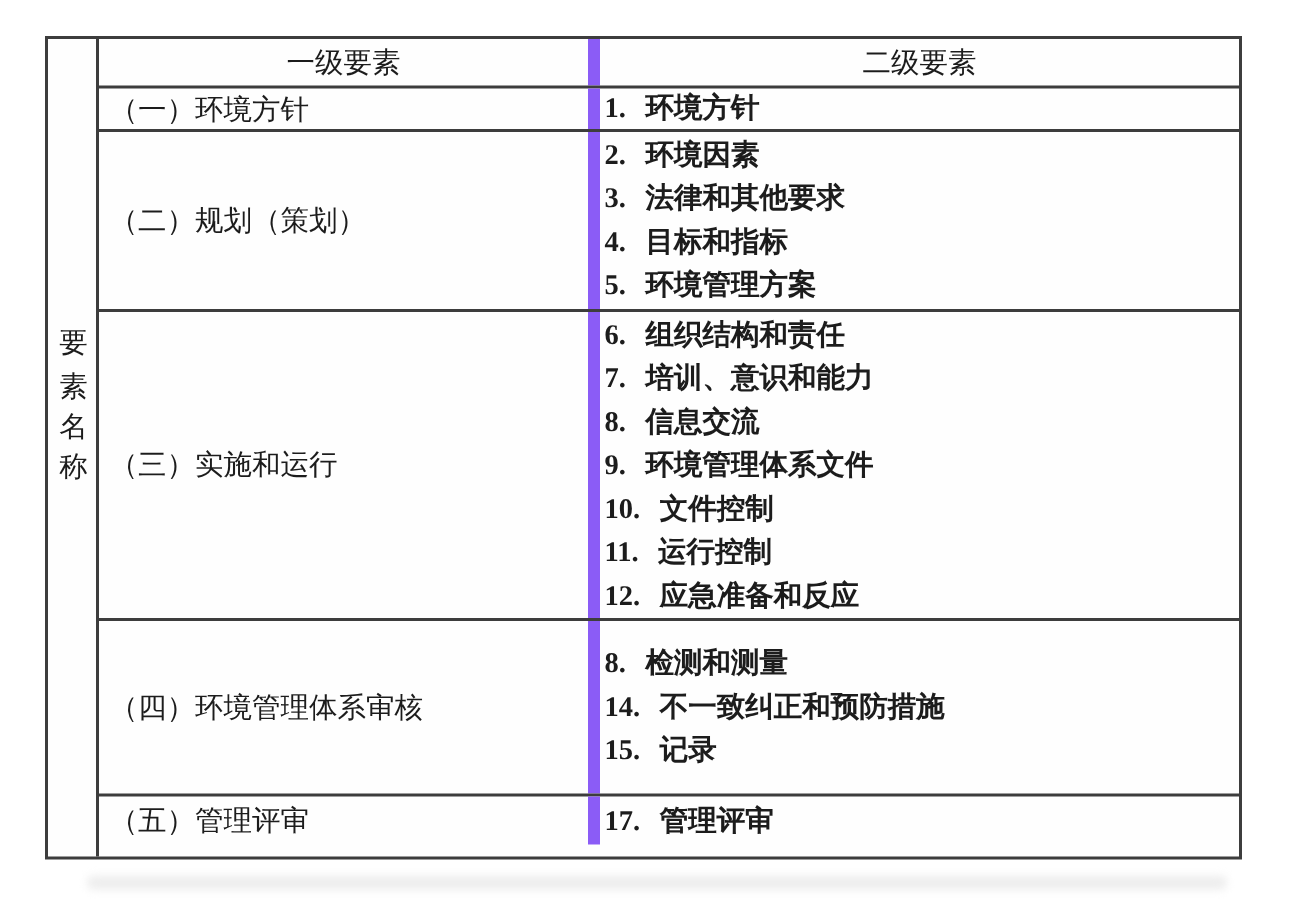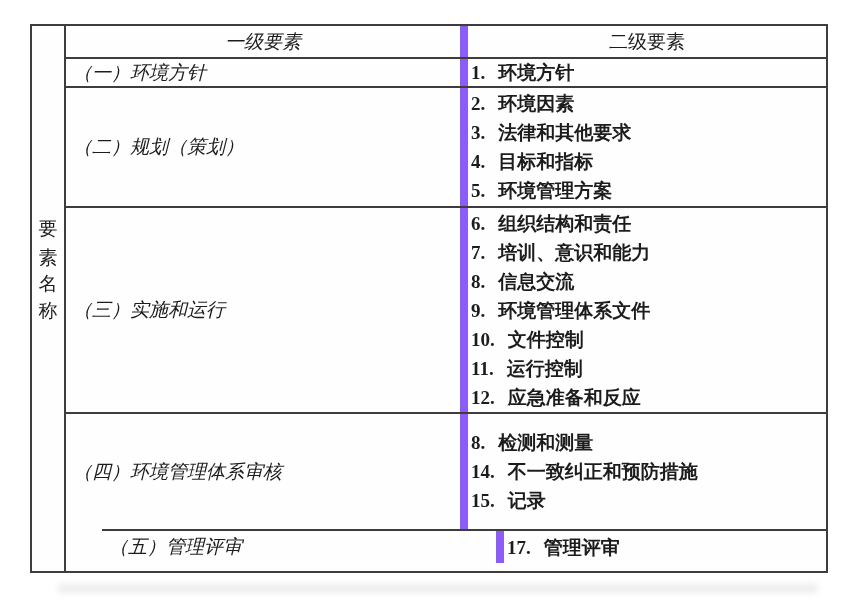--- a/index.html
+++ b/index.html
@@ -51,27 +51,26 @@
     flex-direction: column;
   }
   .row {
     display: flex;
     box-sizing: border-box;
   }
   .row + .row {
     border-top: 2px solid #3d3d3d;
   }
   .c1 {
-    width: 394px;
+    width: 326px;
     flex: none;
     box-sizing: border-box;
     display: flex;
     align-items: center;
     padding-left: 7px;
-    font-style: italic;
   }
   .c2 {
     flex: 1;
     border-left: 8px solid #8b5cf6;
     box-sizing: border-box;
     display: flex;
     flex-direction: column;
     justify-content: center;
     padding-left: 3px;
   }
@@ -79,21 +78,21 @@
   .hrow .c1, .hrow .c2 {
     justify-content: center;
     align-items: center;
     padding: 0;
     text-align: center;
   }
   .r1 { height: 29px; }
   .r2 { height: 120px; }
   .r3 { height: 206px; }
   .r4 { height: 117px; }
-  .r5 { height: 34px; margin-left: 36px; }
+  .r5 { height: 34px; }
   .item {
     line-height: 29px;
     white-space: nowrap;
     font-weight: bold;
   }
   .item .num {
     display: inline-block;
     margin-right: 13px;
   }
   .shadow-artifact {

